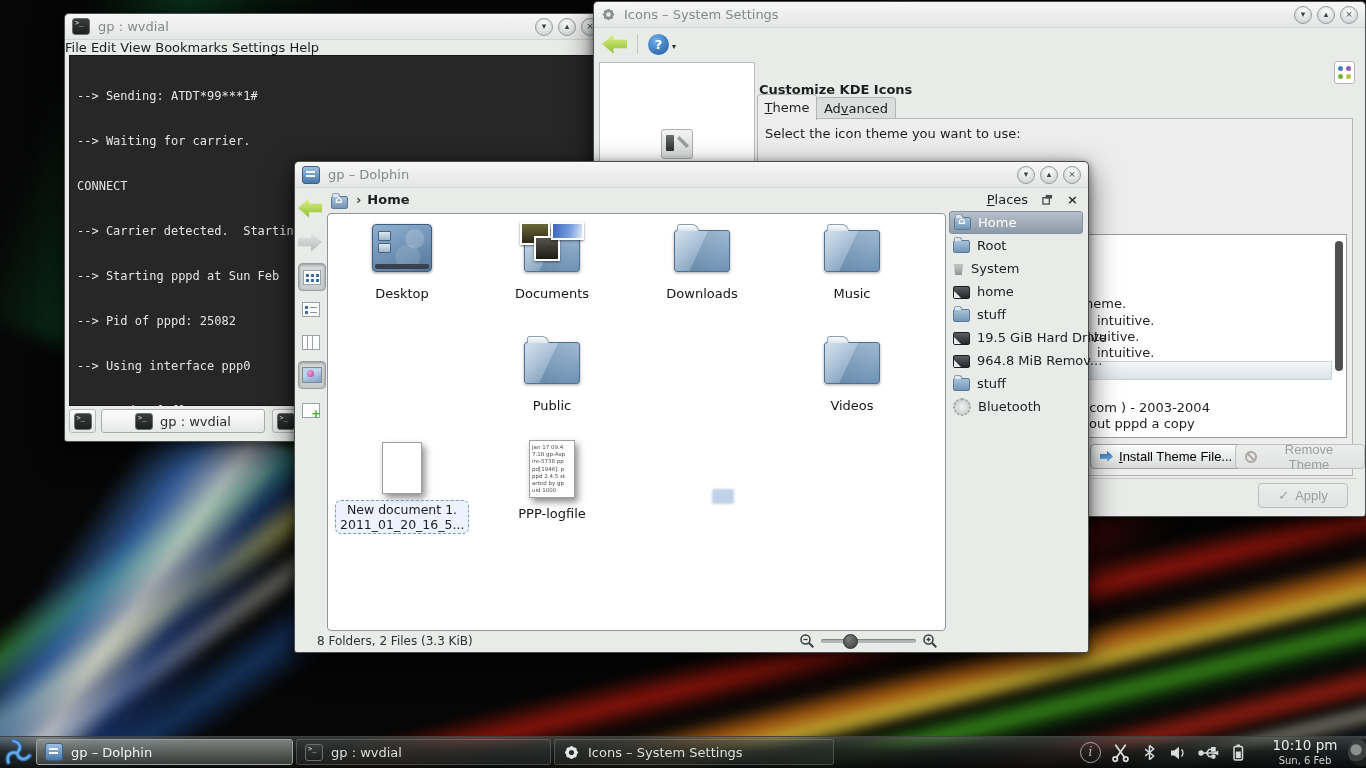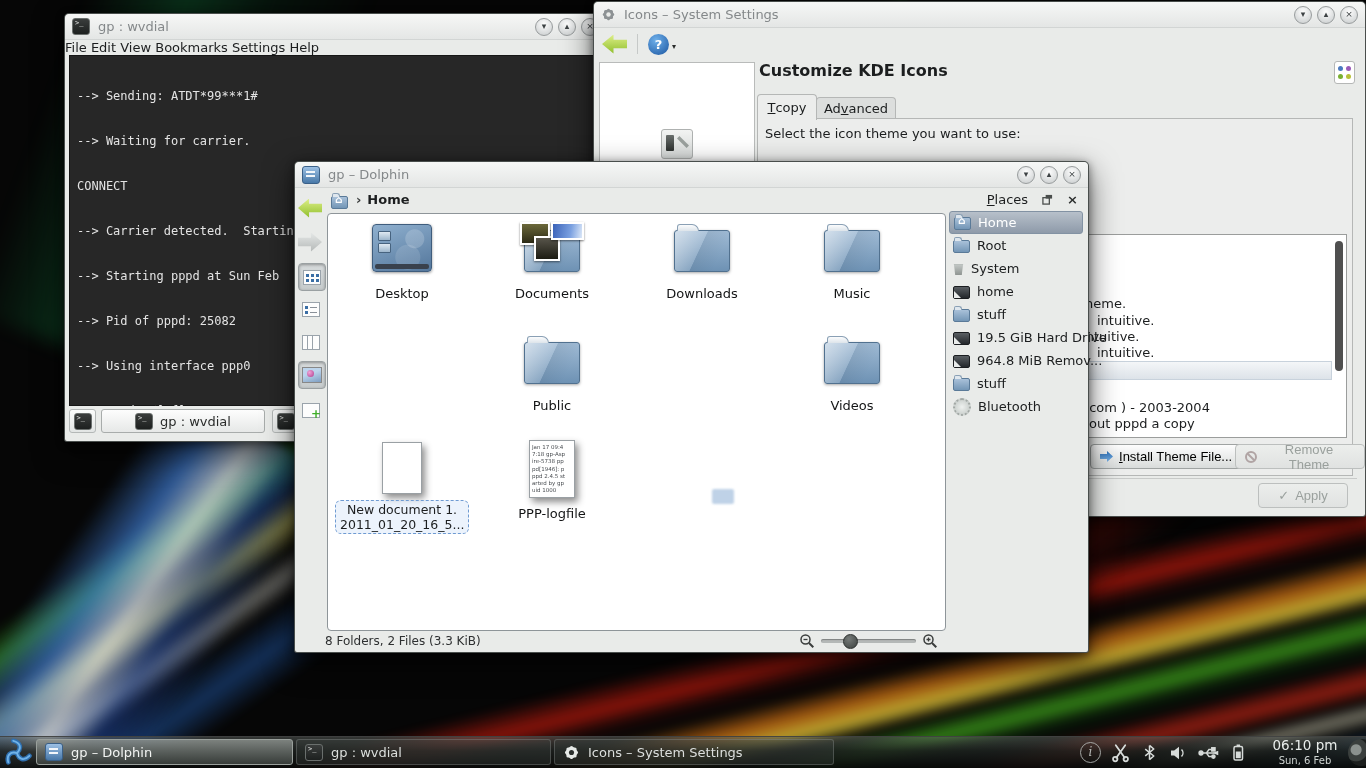--- a/index.html
+++ b/index.html
@@ -215,30 +215,30 @@
       <span style="position:relative;width:21px;height:21px;border-radius:50%;background:radial-gradient(circle at 38% 30%,#6fb0ea,#1a55a0);color:#fff;font-weight:bold;text-align:center;line-height:21px">?<span style="position:absolute;right:-7px;bottom:-2px;color:#2a2c2b;font-size:8px">▾</span></span>
     </div>
 
     <div style="position:absolute;left:5px;top:60px;width:154px;height:448px;background:#fff;border:1px solid #b9bbba">
       <div style="position:absolute;left:50%;transform:translateX(-50%);top:66px;width:30px;height:28px;border:1px solid #aeb1b0;border-radius:3px;background:linear-gradient(#f2f3f2,#d6d9d8)">
         <i style="position:absolute;left:4px;top:5px;width:8px;height:16px;background:linear-gradient(#6a6f6d,#2e3230);border-radius:1px"></i>
         <i style="position:absolute;right:3px;top:6px;width:12px;height:12px;background:#9aa09d;clip-path:polygon(20% 0,45% 25%,100% 80%,80% 100%,25% 45%,0 20%)"></i>
       </div>
     </div>
 
-    <div style="position:absolute;left:165px;top:59px;font-weight:bold;font-size:16px">Customize KDE Icons</div>
+    <div style="position:absolute;left:165px;top:80px;font-weight:bold;font-size:13px">Customize KDE Icons</div>
     <div class="dots4" style="right:10px;top:59px">
       <i style="left:3px;top:4px;background:#4a7ac0"></i>
         <i style="right:3px;top:4px;background:#9a5ab8"></i>
       <i style="left:3px;bottom:4px;background:#7ab032"></i>
         <i style="right:3px;bottom:4px;background:#b8c23a"></i>
     </div>
     <div class="tab" style="left:163px;top:92px;width:58px;height:25px;background:#ecedec;z-index:2">
       <span class="ul">T</span>
-        <span>copy</span>
+        <span>heme</span>
     </div>
     <div class="tab" style="left:222px;top:95px;width:78px;height:21px;background:#dcdedd">
       <span>Ad</span>
         <span class="ul">v</span>
         <span>anced</span>
     </div>
 
     <div style="position:absolute;left:163px;top:116px;width:596px;height:358px;background:#ecedec;border:1px solid #b5b7b6;box-sizing:border-box">
       <div style="position:absolute;left:7px;top:7px;font-size:13px">Select the icon theme you want to use:</div>
 
@@ -424,21 +424,21 @@
           <span class="pi pi-folder"></span>
           <span>stuff</span>
         </div>
       <div class="place" style="top:184px">
           <span class="pi pi-bt"></span>
           <span>Bluetooth</span>
         </div>
     </div>
 
     <div class="statusbar">
-      <span style="margin-left:24px">8 Folders, 2 Files (3.3 KiB)</span>
+      <span style="margin-left:16px">8 Folders, 2 Files (3.3 KiB)</span>
       <span style="position:absolute;left:504px;display:flex;align-items:center;gap:6px">
         <svg width="16" height="16" viewBox="0 0 16 16">
           <circle cx="6.5" cy="6.5" r="4.5" fill="none" stroke="#3a3d3c" stroke-width="1.5"></circle>
           <path d="M10 10l4.3 4.3" stroke="#3a3d3c" stroke-width="2"></path>
           <path d="M4.5 6.5h4" stroke="#3a3d3c" stroke-width="1.3"></path>
         </svg>
         <span style="position:relative;width:95px;height:4px;background:#b4b8b7;border-radius:2px;box-shadow:inset 0 1px 1px rgba(0,0,0,.3)">
           <i style="position:absolute;left:22px;top:-5px;width:13px;height:13px;border-radius:50%;background:radial-gradient(circle at 38% 30%,#767b79,#3c413f);border:1px solid #2c302e"></i>
         </span>
         <svg width="16" height="16" viewBox="0 0 16 16">
@@ -513,20 +513,20 @@
         </g>
       </svg>
       <svg width="20" height="21" viewBox="0 0 20 21">
         <rect x="6" y="4.5" width="8.5" height="13.5" rx="1.5" stroke="#d7dbd9" stroke-width="1.5" fill="none"></rect>
         <rect x="8.6" y="2.5" width="3.4" height="2" fill="#d7dbd9"></rect>
         <rect x="7.8" y="9.5" width="5" height="6.7" fill="#d7dbd9"></rect>
       </svg>
     </span>
 
     <span class="clock">
-      <div class="t1">06:10 pm</div>
+      <div class="t1">10:10 pm</div>
       <div class="t2">Sun, 6 Feb</div>
     </span>
 
     <span style="position:absolute;right:-9px;top:2px;width:27px;height:27px;border-radius:50%;background:radial-gradient(circle at 30% 40%,#8b918e 0 5px,#3a3f3d 6px 11px,#1b1e1d 12px)"></span>
   </div>
 
 </div>
 
 </body></html>

